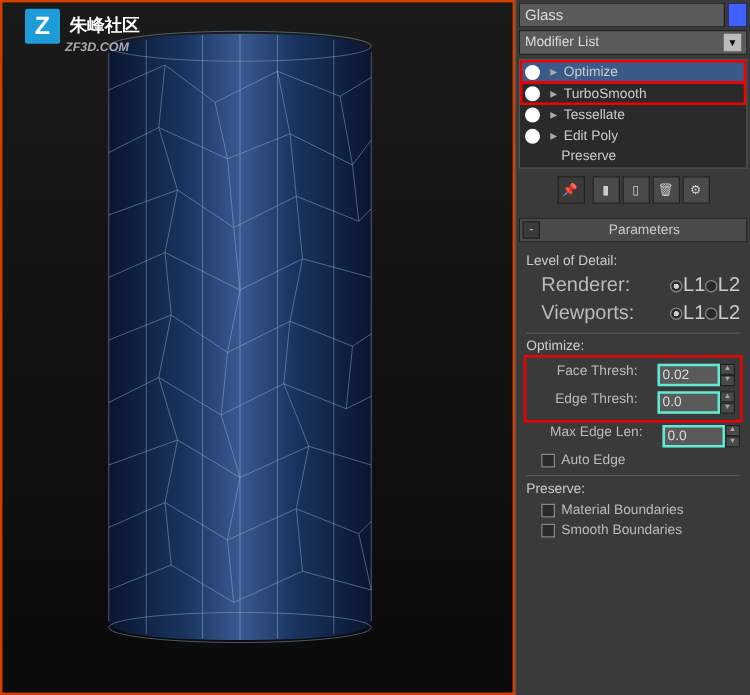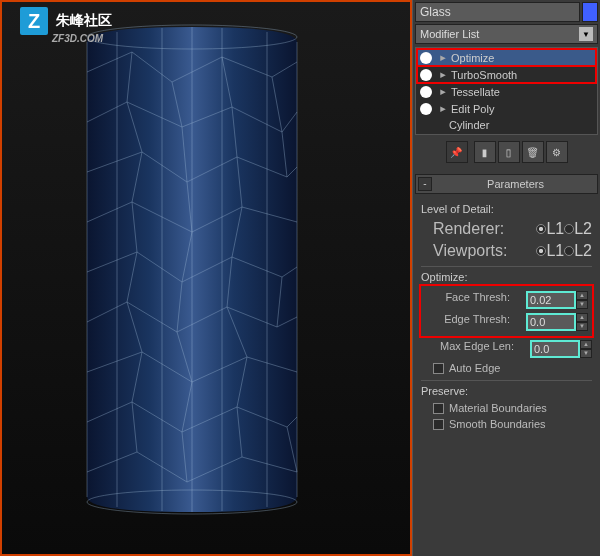--- a/index.html
+++ b/index.html
@@ -364,21 +364,21 @@
       <span class="mod-bulb"></span>
       <span class="mod-expand">▸</span>
       <span>Tessellate</span>
     </div>
     <div class="mod-item">
       <span class="mod-bulb"></span>
       <span class="mod-expand">▸</span>
       <span>Edit Poly</span>
     </div>
     <div class="base-item">
-      <span>Cylinder</span>
+      <span>Preserve</span>
     </div>
   </div>
   <div class="toolbar">
     <div class="tool-btn pin">📌</div>
     <div class="tool-btn">▮</div>
     <div class="tool-btn">▯</div>
     <div class="tool-btn">🗑</div>
     <div class="tool-btn">⚙</div>
   </div>
 

